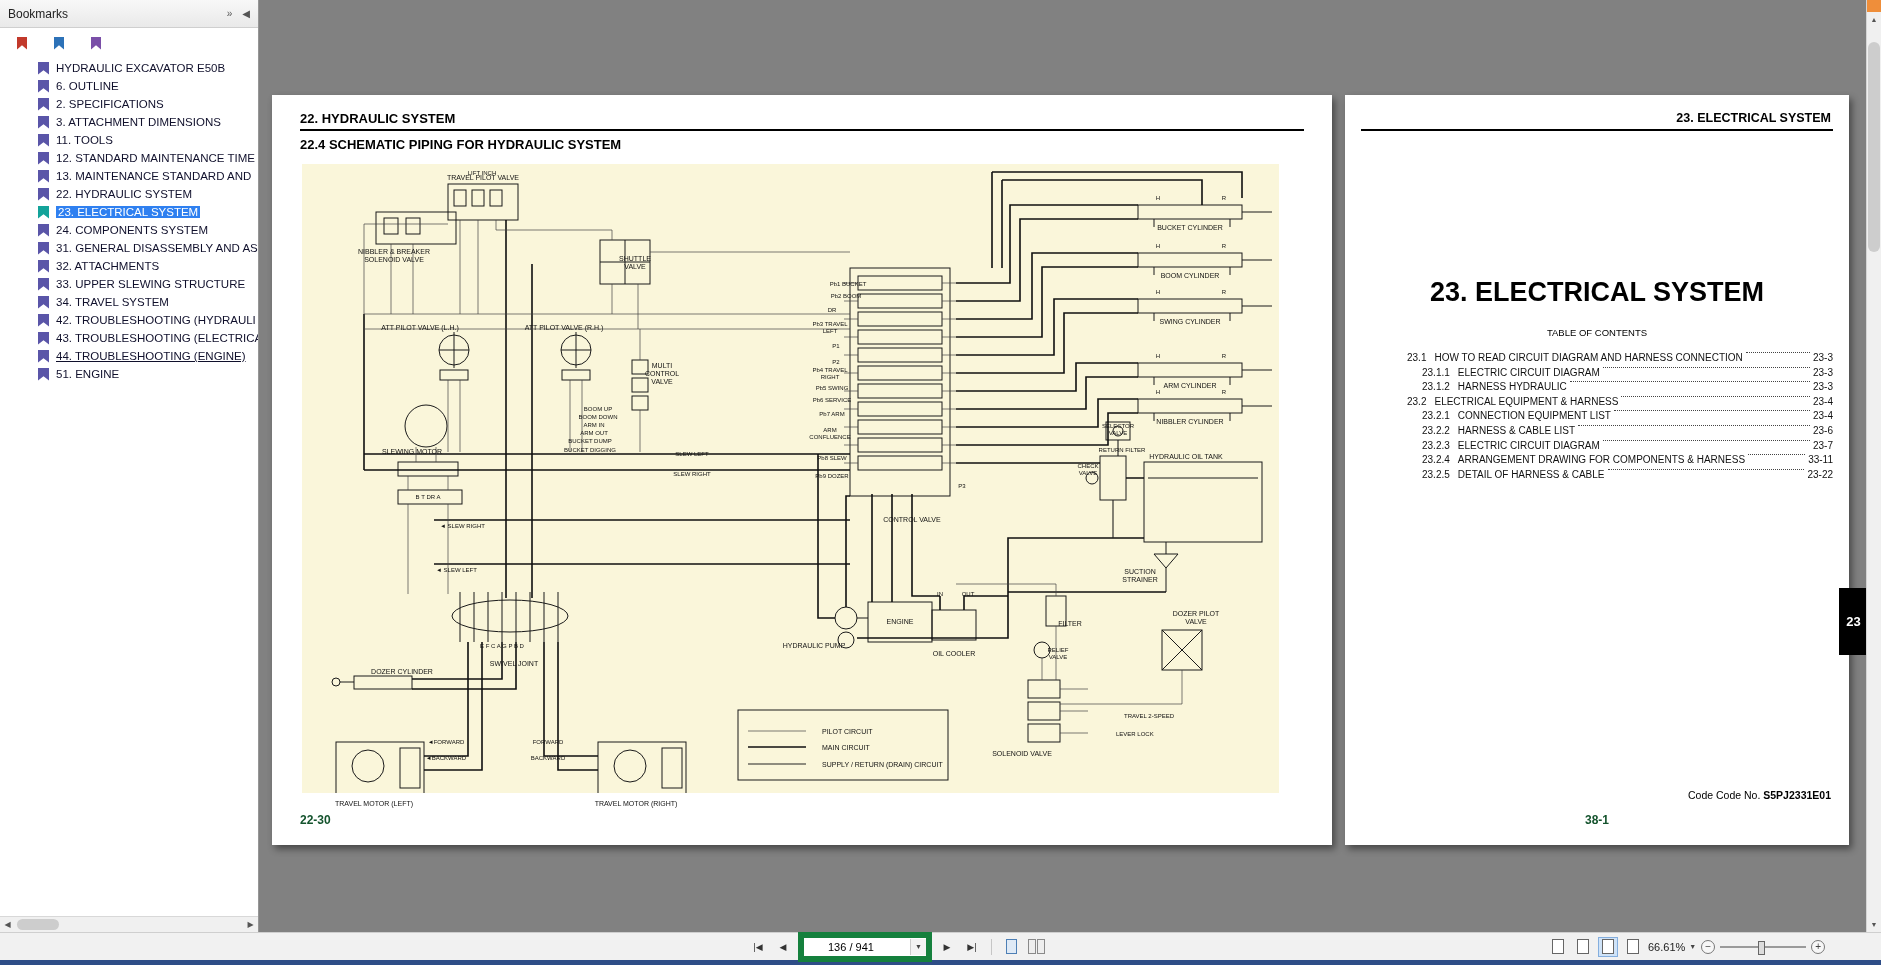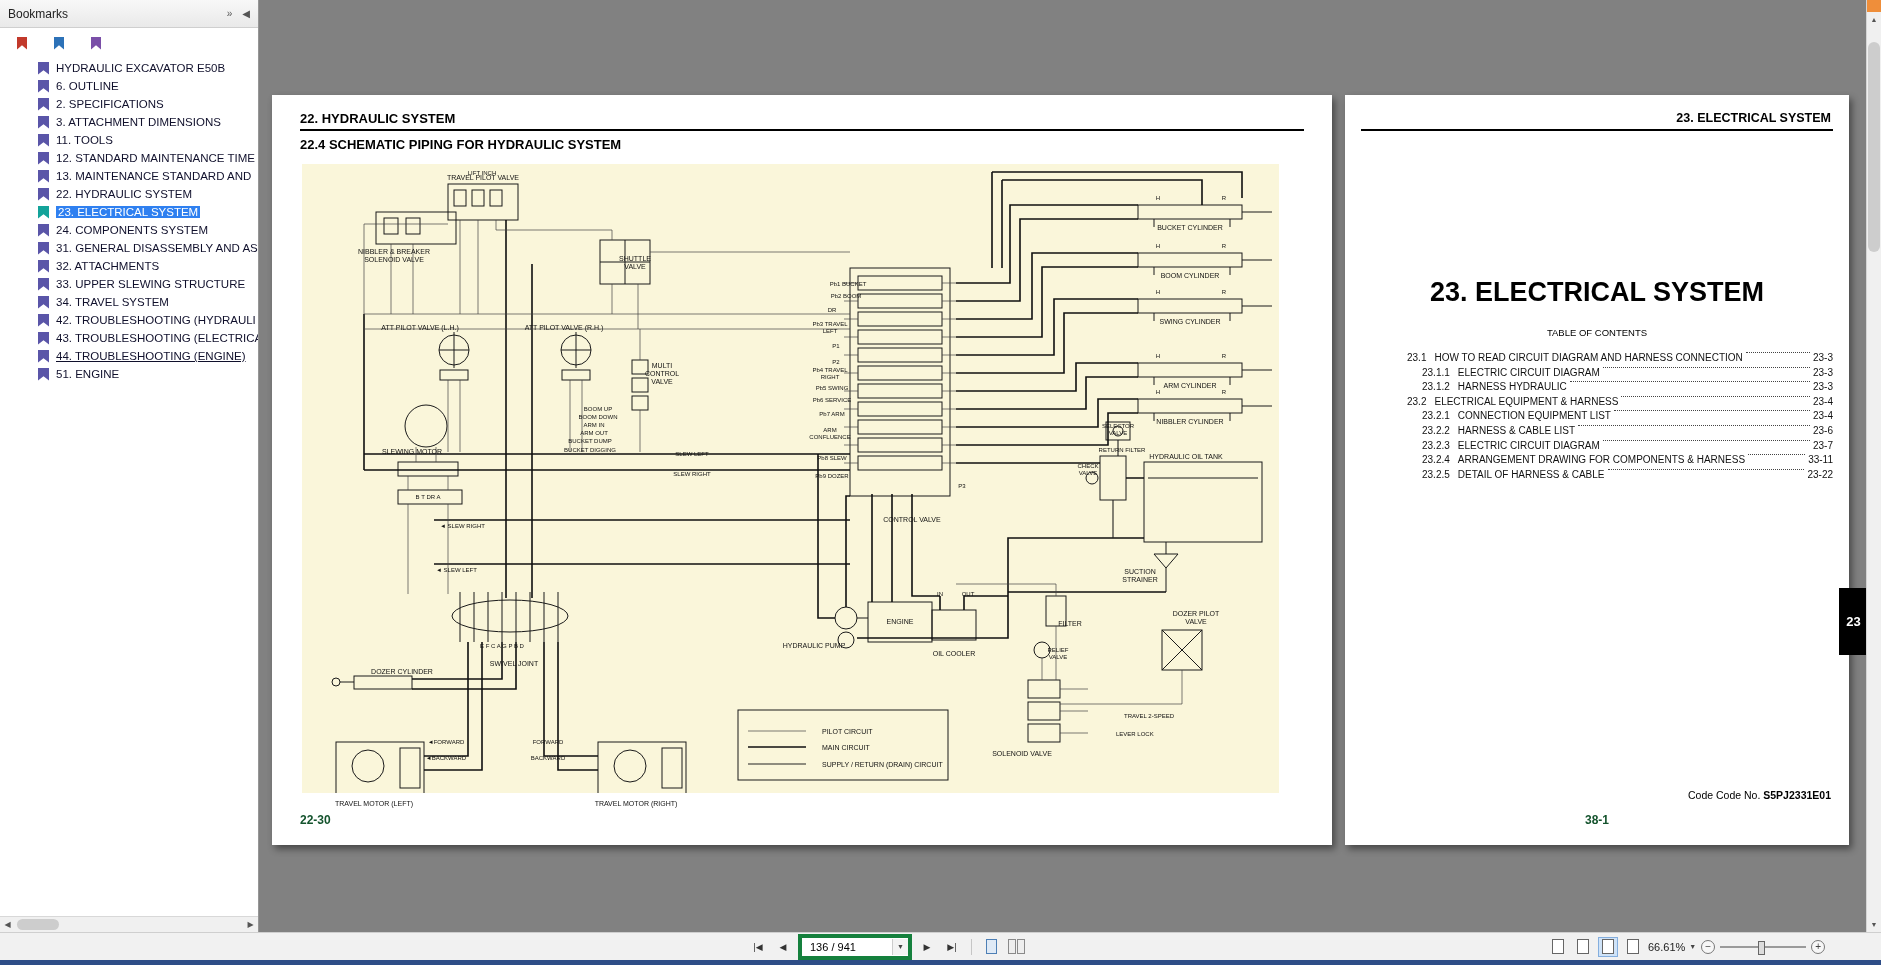--- a/index.html
+++ b/index.html
@@ -72,22 +72,22 @@
   #vs-thumb{position:absolute;left:1px;top:42px;width:12px;height:210px;background:#cdcdcd;border-radius:6px;cursor:pointer}
 
   
   #toolbar{position:absolute;left:0;top:932px;width:100%;height:27px;background:#f1f1f1;border-top:1px solid #cfcfcf;z-index:9}
   .tb-group{position:absolute;top:0;height:27px;display:flex;align-items:center;gap:5px}
   #tb-center{left:748px}
   #tb-right{left:1548px}
   .tb-btn{border:1px solid transparent;background:transparent;font-size:9px;color:#333;min-width:20px;height:20px;
       display:flex;align-items:center;justify-content:center;padding:0 1px;cursor:pointer;font-family:inherit;gap:1px}
   .tb-btn.active{background:#cfe3f8;border:1px solid #84aede}
-  .page-combo{display:flex;align-items:center;border:4px solid #15803d;background:#fff;height:18px;
-      font-size:11px;padding-left:8px;min-width:98px;justify-content:space-between;cursor:pointer}
+  .page-combo{display:flex;align-items:center;border:6px solid #15803d;background:#fff;height:18px;
+      font-size:11px;padding-left:24px;min-width:98px;justify-content:space-between;cursor:pointer}
   .combo-arrow{font-size:7px;color:#444;padding:0 4px;border-left:1px solid #ccc;margin-left:6px;
       height:16px;display:flex;align-items:center;background:#f3f3f3}
   .tb-sep{width:1px;height:16px;background:#c6c6c6;margin:0 4px}
   .mini{display:inline-block;width:9px;height:13px;border:1px solid #4d7fb5;background:#dfeaf6}
   .mini.g{border-color:#8a8a8a;background:#eee;width:6px}
   .pgm{display:inline-block;width:10px;height:13px;border:1px solid #666;background:#fff}
   .zoom-text{font-size:11px;color:#222;display:flex;align-items:center;gap:4px;cursor:pointer}
   .zoom-caret{font-size:7px;color:#444}
   .round{width:14px;height:14px;border:1px solid #777;border-radius:50%;font-size:10px;line-height:12px;
       text-align:center;color:#444;background:#f7f7f7;padding:0;cursor:pointer}

